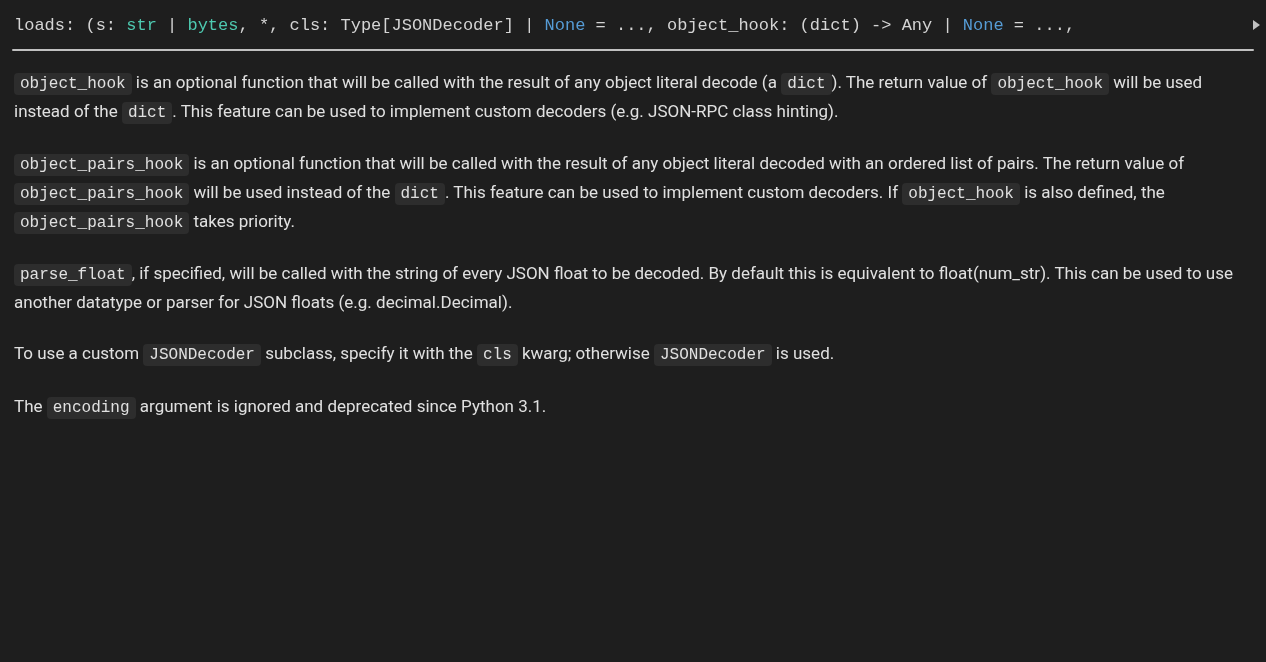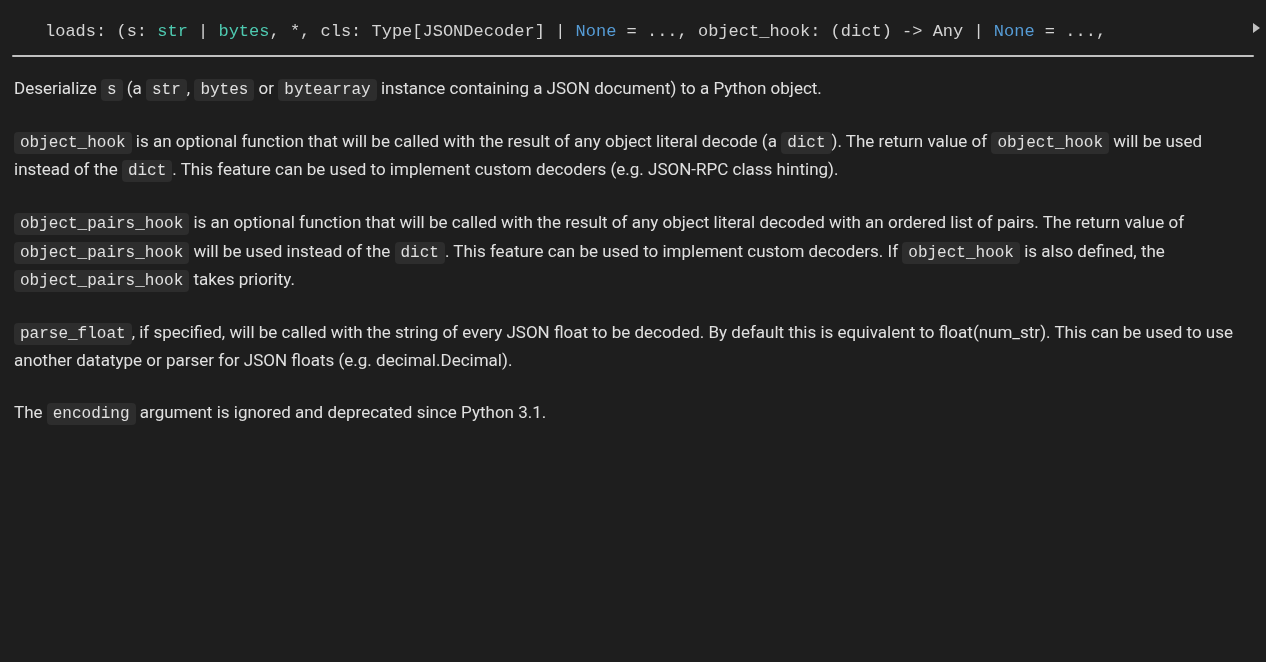--- a/index.html
+++ b/index.html
@@ -14,26 +14,25 @@
       font-size: 17px;
       line-height: 1.6;
       padding: 0;
       width: 1266px;
       height: 662px;
       overflow: hidden;
     }
     .signature {
       font-family: "SF Mono", Monaco, Menlo, Consolas, "Courier New", monospace;
       font-size: 17px;
-      padding: 18px 14px 10px 14px;
+      padding: 12px 14px 10px 14px;
       color: #d4d4d4;
       white-space: nowrap;
       overflow: hidden;
       position: relative;
-      margin-left: 31px;
     }
     .signature::after {
       content: '';
       position: absolute;
       right: 6px;
       top: 50%;
       transform: translateY(-50%);
       width: 0;
       height: 0;
       border-top: 5px solid transparent;
@@ -87,36 +86,36 @@
 <body>
 
 <div class="signature">
   <span class="func-name">loads</span><span class="punct">: (</span><span class="param-name">s</span><span class="punct">: </span><span class="type-str">str</span><span class="punct"> | </span><span class="type-bytes">bytes</span><span class="punct">, </span><span class="kw">*</span><span class="punct">, </span><span class="param-name">cls</span><span class="punct">: </span><span class="kw">Type[JSONDecoder]</span><span class="punct"> | </span><span class="type-none">None</span><span class="punct"> = </span><span class="kw">...</span><span class="punct">, </span><span class="param-name">object_hook</span><span class="punct">: (</span><span class="kw">dict</span><span class="punct">) -&gt; </span><span class="kw">Any</span><span class="punct"> | </span><span class="type-none">None</span><span class="punct"> = </span><span class="kw">...</span><span class="punct">,</span>
 </div>
 
 <div class="hr-line"></div>
 
 <div class="doc-body">
 
-  <p>
-    <span>Deserialize </span><code class="inline">s</code><span> (a </span><code class="inline">str</code><span>, </span><code class="inline">bytes</code><span> or </span><code class="inline">bytearray</code><span> instance containing a JSON document) to a Python object.</span>
-  </p>
 
   <p>
     <code class="inline">object_hook</code><span> is an optional function that will be called with the result of any object literal decode (a </span><code class="inline">dict</code><span>). The return value of </span><code class="inline">object_hook</code><span> will be used instead of the </span><code class="inline">dict</code><span>. This feature can be used to implement custom decoders (e.g. JSON-RPC class hinting).</span>
   </p>
 
   <p>
     <code class="inline">object_pairs_hook</code><span> is an optional function that will be called with the result of any object literal decoded with an ordered list of pairs. The return value of </span><code class="inline">object_pairs_hook</code><span> will be used instead of the </span><code class="inline">dict</code><span>. This feature can be used to implement custom decoders. If </span><code class="inline">object_hook</code><span> is also defined, the </span><code class="inline">object_pairs_hook</code><span> takes priority.</span>
   </p>
 
   <p>
     <code class="inline">parse_float</code><span>, if specified, will be called with the string of every JSON float to be decoded. By default this is equivalent to float(num_str). This can be used to use another datatype or parser for JSON floats (e.g. decimal.Decimal).</span>
   </p>
 
 
 
+  <p>
+    <span>To use a custom </span><code class="inline">JSONDecoder</code><span> subclass, specify it with the </span><code class="inline">cls</code><span> kwarg; otherwise </span><code class="inline">JSONDecoder</code><span> is used.</span>
+  </p>
 
   <p>
     <span>The </span><code class="inline">encoding</code><span> argument is ignored and deprecated since Python 3.1.</span>
   </p>
 
 </div>
 
 </body></html>

